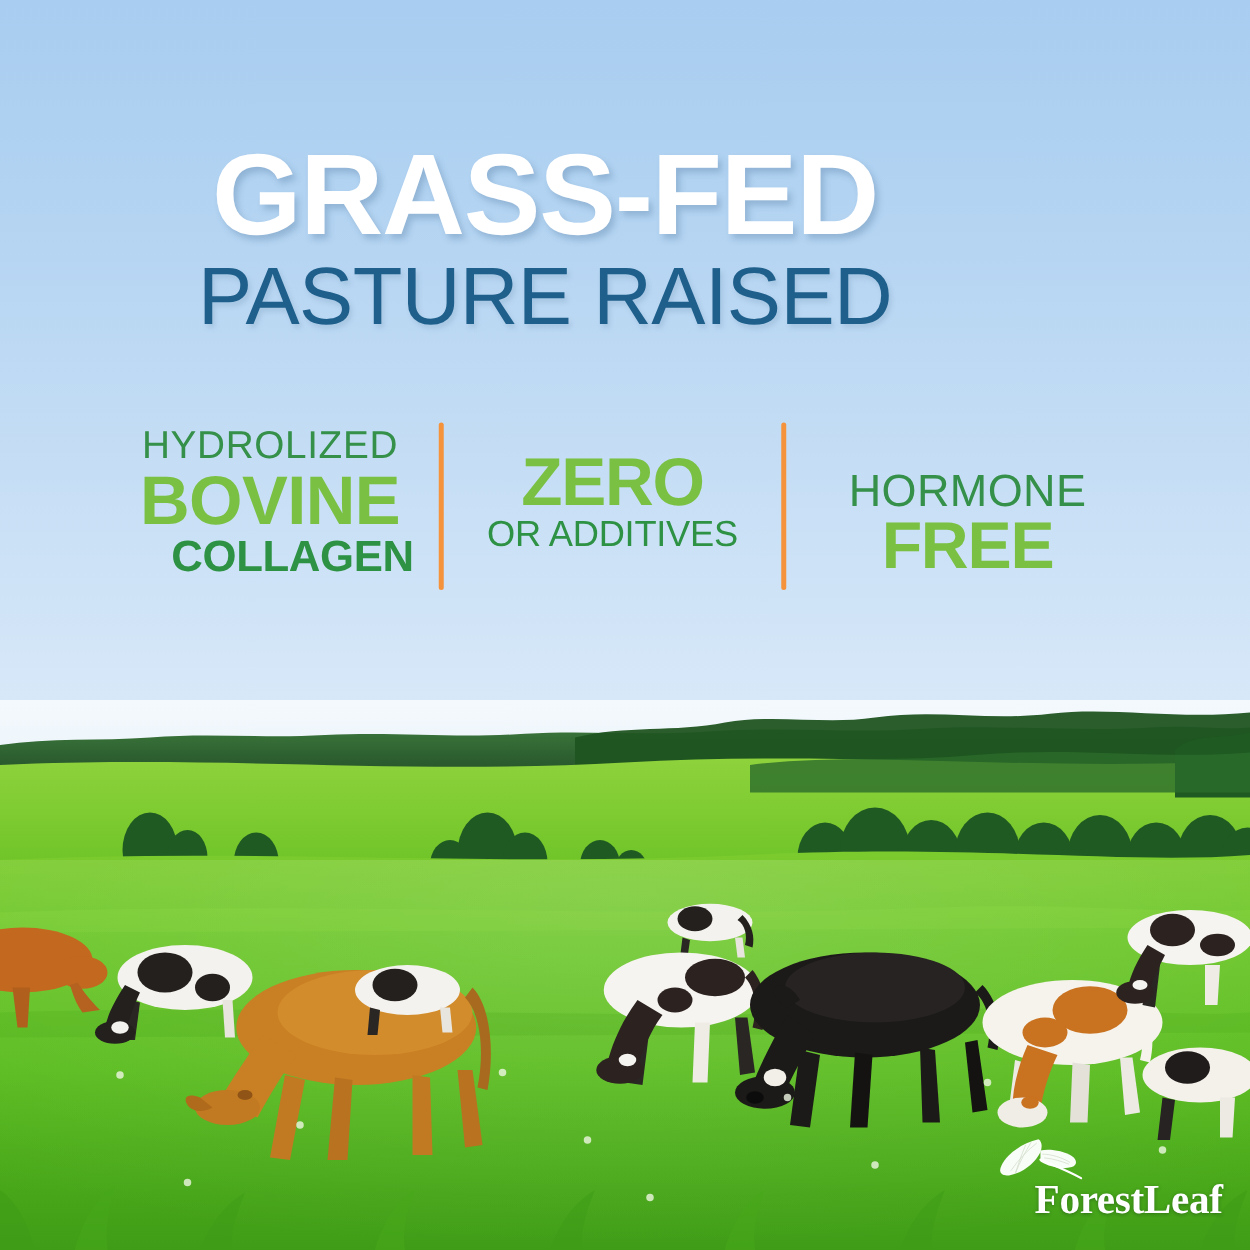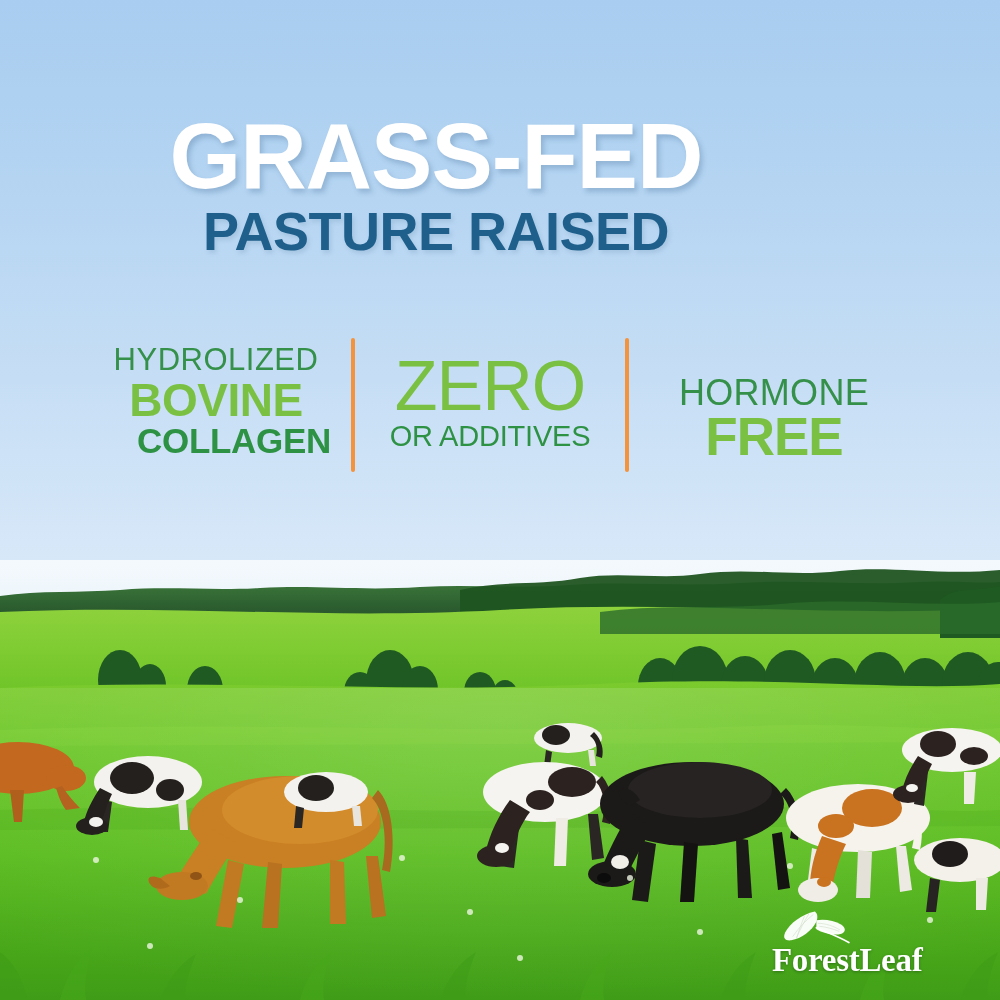--- a/index.html
+++ b/index.html
@@ -37,23 +37,23 @@
     font-size: 92px;
     line-height: 0.97;
     font-weight: 800;
     letter-spacing: -1px;
     color: #ffffff;
     text-shadow: 3px 4px 5px rgba(70,110,150,0.30);
   }
   .headline-sub {
     display: block;
     margin-top: 4px;
-    font-size: 54px;
+    font-size: 65px;
     line-height: 0.98;
-    font-weight: 700;
+    font-weight: 400;
     letter-spacing: -0.5px;
     color: #1f5f8b;
     text-shadow: 2px 3px 4px rgba(90,130,165,0.22);
   }
 
   
   .benefits {
     position: absolute;
     top: 332px;
     left: 0;
@@ -86,37 +86,37 @@
   .div-gap-r { margin: 0 6px 0 10px; }
 
   .ln-thin-dark {
     font-size: 31px;
     font-weight: 400;
     letter-spacing: 0.5px;
     color: #35914a;
     line-height: 1.06;
   }
   .ln-bold-light {
-    font-size: 46px;
+    font-size: 55px;
     font-weight: 800;
     letter-spacing: -0.5px;
     color: #7ac143;
     line-height: 1.0;
   }
   .ln-bold-dark {
     font-size: 35px;
     font-weight: 800;
     letter-spacing: -0.3px;
     color: #2e9245;
     line-height: 1.04;
     margin-left: 36px;
   }
   .ln-big-light {
-    font-size: 70px;
-    font-weight: 400;
+    font-size: 54px;
+    font-weight: 700;
     letter-spacing: -1px;
     color: #7ac143;
     line-height: 0.98;
   }
   .ln-mid-thin-dark {
     font-size: 28px;
     font-weight: 400;
     letter-spacing: 0.2px;
     color: #35914a;
     line-height: 1.08;
@@ -151,25 +151,25 @@
     top: 560px;
     width: 1000px;
     height: 440px;
     overflow: hidden;
   }
   .photo svg { display: block; }
 
   
   .logo {
     position: absolute;
-    right: 38px;
+    right: 22px;
     bottom: 18px;
     width: 190px;
     height: 72px;
-    text-align: left;
+    text-align: right;
   }
   .logo-mark {
     display: block;
     height: 34px;
     margin-bottom: -2px;
   }
   .logo-word {
     display: block;
     font-family: "Liberation Serif", serif;
     font-size: 33px;

